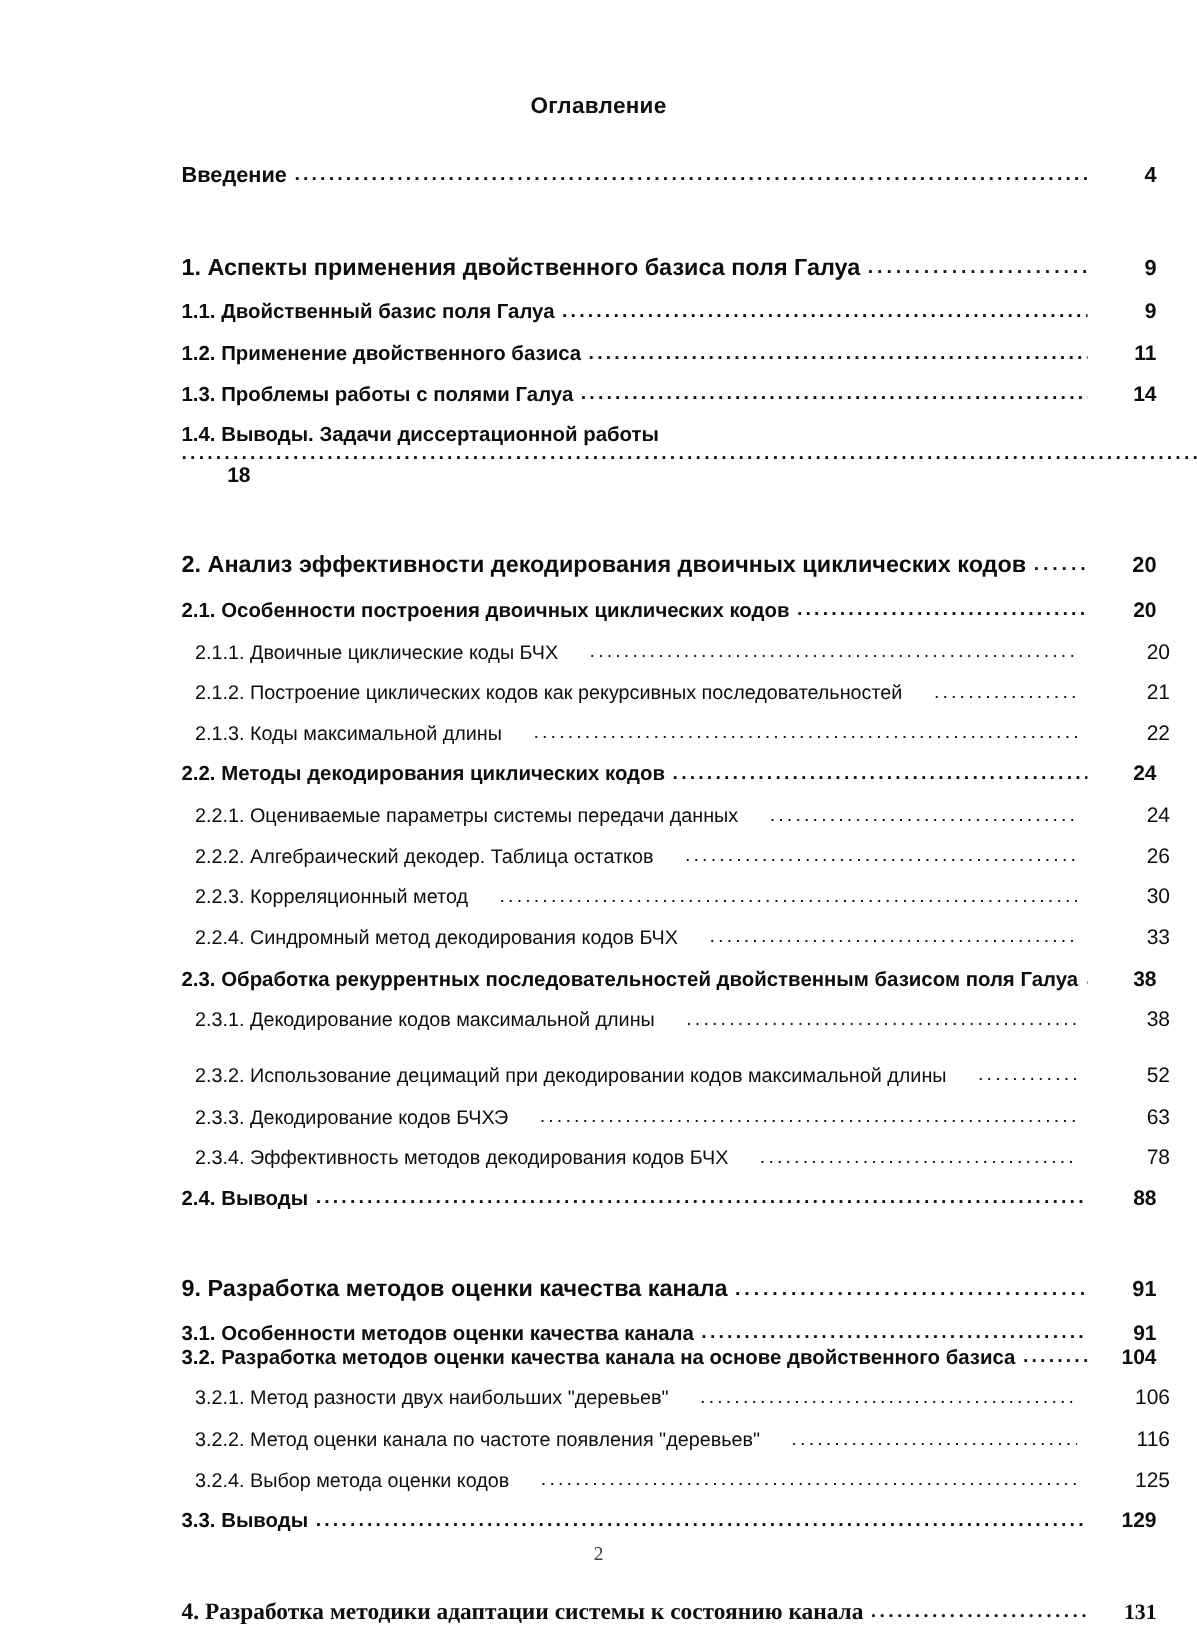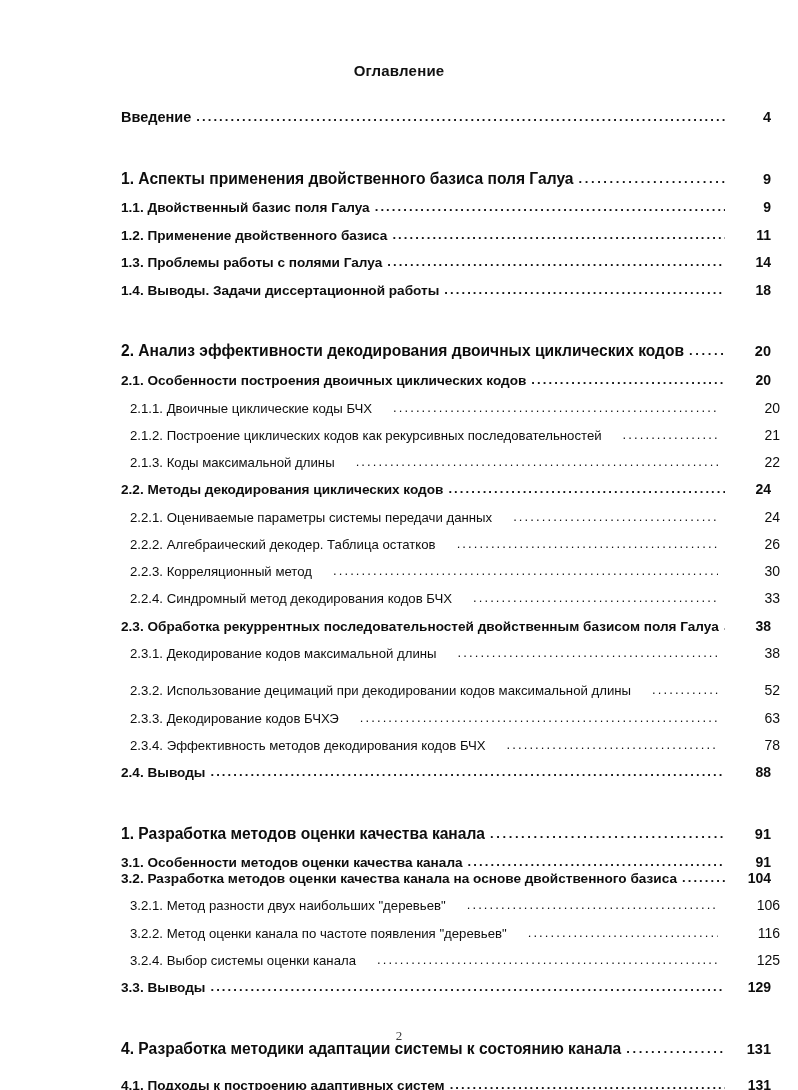--- a/index.html
+++ b/index.html
@@ -145,21 +145,21 @@
       <div class="toc-row lv-section" style="margin-bottom: 13px;">
         <span class="toc-label">1.2. Применение двойственного базиса</span>
         <span class="toc-dots">......................................................................................................................................................</span>
         <span class="toc-page">11</span>
       </div>
       <div class="toc-row lv-section" style="margin-bottom: 13px;">
         <span class="toc-label">1.3. Проблемы работы с полями Галуа</span>
         <span class="toc-dots">......................................................................................................................................................</span>
         <span class="toc-page">14</span>
       </div>
-      <div class="toc-row lv-section" style="margin-bottom: 13px;">
+      <div class="toc-row lv-section" style="margin-bottom: 13px; flex-direction: column;">
         <span class="toc-label">1.4. Выводы. Задачи диссертационной работы</span>
         <span class="toc-dots">......................................................................................................................................................</span>
         <span class="toc-page">18</span>
       </div>
       <div class="gap-block" style="height: 33px;"></div>
       <div class="toc-row lv-chapter" style="margin-bottom: 14px;">
         <span class="toc-label">2. Анализ эффективности декодирования двоичных циклических кодов</span>
         <span class="toc-dots">......................................................................................................................................................</span>
         <span class="toc-page">20</span>
       </div>
@@ -233,21 +233,21 @@
         <span class="toc-dots">......................................................................................................................................................</span>
         <span class="toc-page">78</span>
       </div>
       <div class="toc-row lv-section" style="margin-bottom: 13px;">
         <span class="toc-label">2.4. Выводы</span>
         <span class="toc-dots">......................................................................................................................................................</span>
         <span class="toc-page">88</span>
       </div>
       <div class="gap-block" style="height: 33px;"></div>
       <div class="toc-row lv-chapter" style="margin-bottom: 14px;">
-        <span class="toc-label">1. Разработка методов оценки качества канала</span>
+        <span class="toc-label">9. Разработка методов оценки качества канала</span>
         <span class="toc-dots">......................................................................................................................................................</span>
         <span class="toc-page">91</span>
       </div>
       <div class="toc-row lv-section" style="margin-bottom: 1px; justify-content: space-between;">
         <span class="toc-label">3.1. Особенности методов оценки качества канала</span>
         <span class="toc-dots">......................................................................................................................................................</span>
         <span class="toc-page">91</span>
       </div>
       <div class="toc-row lv-section" style="margin-bottom: 13px;">
         <span class="toc-label">3.2. Разработка методов оценки качества канала на основе двойственного базиса</span>
@@ -258,31 +258,31 @@
         <span class="toc-label">3.2.1. Метод разности двух наибольших "деревьев"</span>
         <span class="toc-dots">......................................................................................................................................................</span>
         <span class="toc-page">106</span>
       </div>
       <div class="toc-row lv-sub" style="margin-bottom: 13px;">
         <span class="toc-label">3.2.2. Метод оценки канала по частоте появления "деревьев"</span>
         <span class="toc-dots">......................................................................................................................................................</span>
         <span class="toc-page">116</span>
       </div>
       <div class="toc-row lv-sub" style="margin-bottom: 13px;">
-        <span class="toc-label">3.2.4. Выбор системы оценки канала</span>
+        <span class="toc-label">3.2.4. Выбор метода оценки кодов</span>
         <span class="toc-dots">......................................................................................................................................................</span>
         <span class="toc-page">125</span>
       </div>
       <div class="toc-row lv-section" style="margin-bottom: 13px;">
         <span class="toc-label">3.3. Выводы</span>
         <span class="toc-dots">......................................................................................................................................................</span>
         <span class="toc-page">129</span>
       </div>
       <div class="gap-block" style="height: 33px;"></div>
-      <div class="toc-row lv-chapter" style="margin-bottom: 22px;">
+      <div class="toc-row lv-chapter" style="margin-bottom: 22px; font-family: Liberation Serif, serif;">
         <span class="toc-label">4. Разработка методики адаптации системы к состоянию канала</span>
         <span class="toc-dots">......................................................................................................................................................</span>
         <span class="toc-page">131</span>
       </div>
       <div class="toc-row lv-section" style="margin-bottom: 13px;">
         <span class="toc-label">4.1. Подходы к построению адаптивных систем</span>
         <span class="toc-dots">......................................................................................................................................................</span>
         <span class="toc-page">131</span>
       </div>
     </div>

